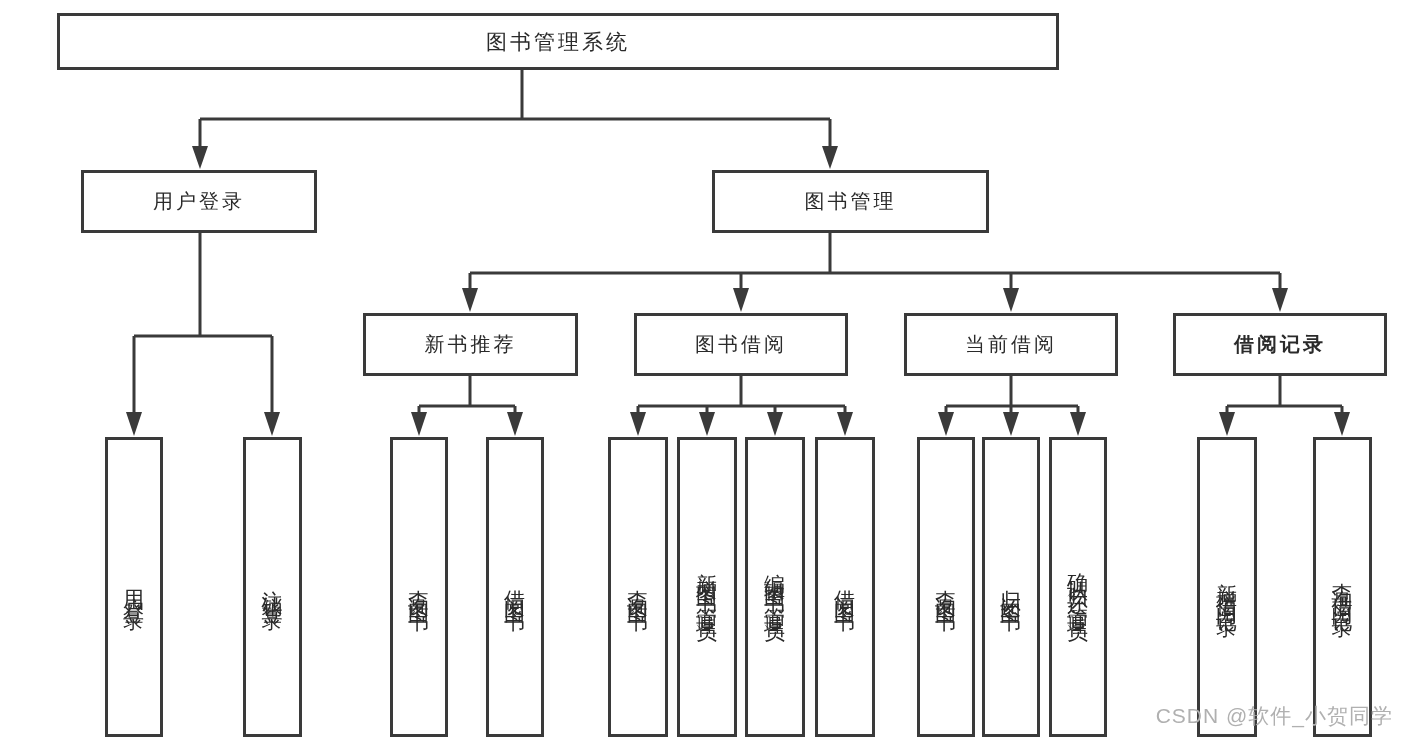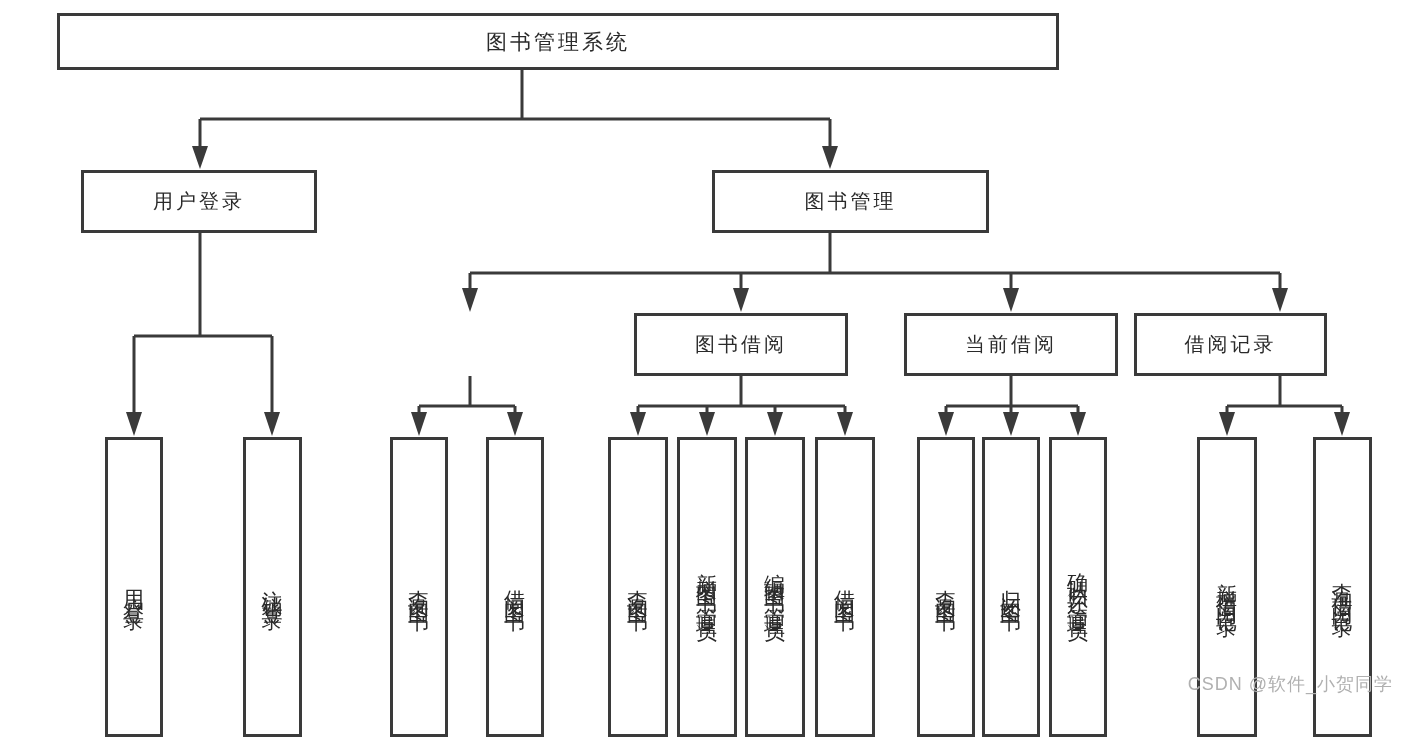--- a/index.html
+++ b/index.html
@@ -51,22 +51,22 @@
     writing-mode: vertical-rl;
     text-orientation: mixed;
     font-size: 21px;
     letter-spacing: 7px;
     line-height: 1;
     white-space: nowrap;
   }
   .watermark {
     position: absolute;
     right: 12px;
-    top: 672px;
-    font-size: 18px;
+    top: 702px;
+    font-size: 21px;
     letter-spacing: 1px;
     color: var(--watermark);
     z-index: 2;
     white-space: nowrap;
   }
 </style>
 </head>
 <body>
 
 <div class="canvas">
@@ -118,27 +118,30 @@
     <span class="hlabel">图书管理系统</span>
   </div>
 
   <div class="node" style="left:81px; top:170px; width:236px; height:63px;">
     <span class="hlabel">用户登录</span>
   </div>
   <div class="node" style="left:712px; top:170px; width:277px; height:63px;">
     <span class="hlabel">图书管理</span>
   </div>
 
+  <div class="node" style="left:363px; top:313px; width:215px; height:63px;">
+    <span class="hlabel">新书推荐</span>
+  </div>
   <div class="node" style="left:634px; top:313px; width:214px; height:63px;">
     <span class="hlabel">图书借阅</span>
   </div>
   <div class="node" style="left:904px; top:313px; width:214px; height:63px;">
     <span class="hlabel">当前借阅</span>
   </div>
-  <div class="node" style="left:1134px; top:313px; width:193px; height:63px;">
+  <div class="node" style="left:1173px; top:313px; width:214px; height:63px;font-weight:bold;">
     <span class="hlabel">借阅记录</span>
   </div>
 
   <div class="node leaf" style="left:105px; top:437px; width:58px; height:300px;">
     <span class="vlabel">用户登录</span>
   </div>
   <div class="node leaf" style="left:243px; top:437px; width:59px; height:300px;">
     <span class="vlabel">注销登录</span>
   </div>
 

